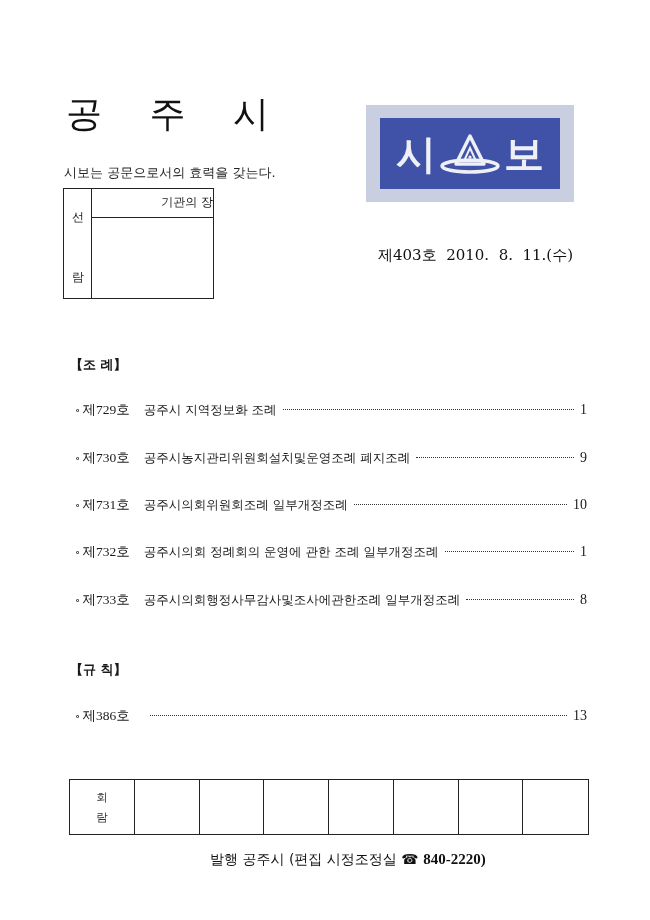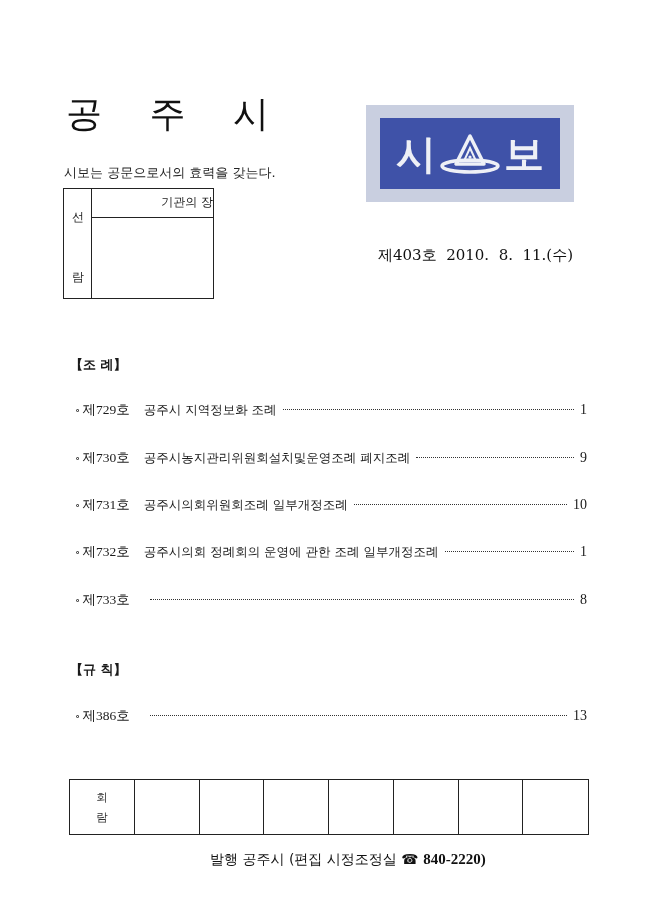--- a/index.html
+++ b/index.html
@@ -149,20 +149,21 @@
 <div class="abs toc-row" style="top:543px;">
   <span class="bullet">∘</span>
   <span class="num">제732호</span>
   <span class="title">공주시의회 정례회의 운영에 관한 조례 일부개정조례</span>
   <span class="leader"></span>
   <span class="page">1</span>
 </div>
 <div class="abs toc-row" style="top:591px;">
   <span class="bullet">∘</span>
   <span class="num">제733호</span>
+  <span class="title">공주시의회행정사무감사및조사에관한조례 일부개정조례</span>
   <span class="leader"></span>
   <span class="page">8</span>
 </div>
 
 <div class="abs section-head" style="top:661px;">【규   칙】</div>
 
 <div class="abs toc-row" style="top:707px;">
   <span class="bullet">∘</span>
   <span class="num">제386호</span>
   <span class="leader"></span>

